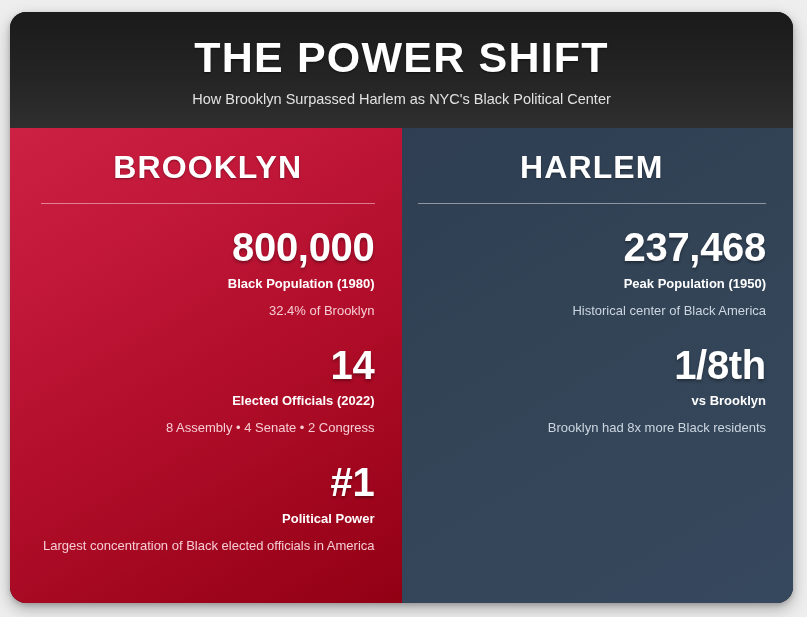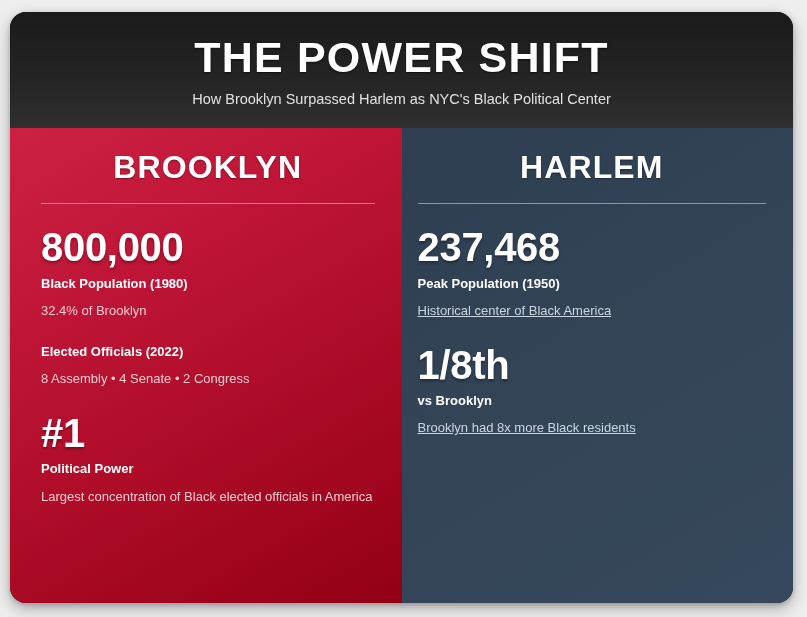--- a/index.html
+++ b/index.html
@@ -97,21 +97,21 @@
     height: 1px;
     margin: 18px 0 0 0;
     border: 0;
   }
 
   .panel.left .panel-divider  { background: rgba(255,255,255,0.45); }
   .panel.right .panel-divider { background: rgba(255,255,255,0.45); }
 
   .stats { margin-top: 22px; }
 
-  .stat { margin-bottom: 24px; }
+  .stat { margin-bottom: 24px; text-align: right; }
   .stat:last-child { margin-bottom: 0; }
 
   .stat-value {
     color: #ffffff;
     font-size: 40px;
     font-weight: bold;
     line-height: 1.06;
     letter-spacing: -0.3px;
     text-shadow: 0 2px 3px rgba(0,0,0,0.35);
   }
@@ -125,21 +125,21 @@
   }
 
   .stat-note {
     font-size: 13px;
     font-weight: normal;
     margin-top: 11px;
     line-height: 1.3;
   }
 
   .panel.left  .stat-note { color: #f6cdd4; }
-  .panel.right .stat-note { color: #ccd6e0; text-decoration: underline; }
+  .panel.right .stat-note { color: #ccd6e0; }
 </style>
 </head>
 <body>
 
 <div id="card">
 
   <div id="header">
     <div id="title">THE POWER SHIFT</div>
     <div id="subtitle">How Brooklyn Surpassed Harlem as NYC's Black Political Center</div>
   </div>
@@ -151,20 +151,21 @@
       <div class="panel-divider"></div>
       <div class="stats">
 
         <div class="stat">
           <div class="stat-value">800,000</div>
           <div class="stat-label">Black Population (1980)</div>
           <div class="stat-note">32.4% of Brooklyn</div>
         </div>
 
         <div class="stat">
+          <div class="stat-value">14</div>
           <div class="stat-label">Elected Officials (2022)</div>
           <div class="stat-note">8 Assembly • 4 Senate • 2 Congress</div>
         </div>
 
         <div class="stat">
           <div class="stat-value">#1</div>
           <div class="stat-label">Political Power</div>
           <div class="stat-note">Largest concentration of Black elected officials in America</div>
         </div>
 

